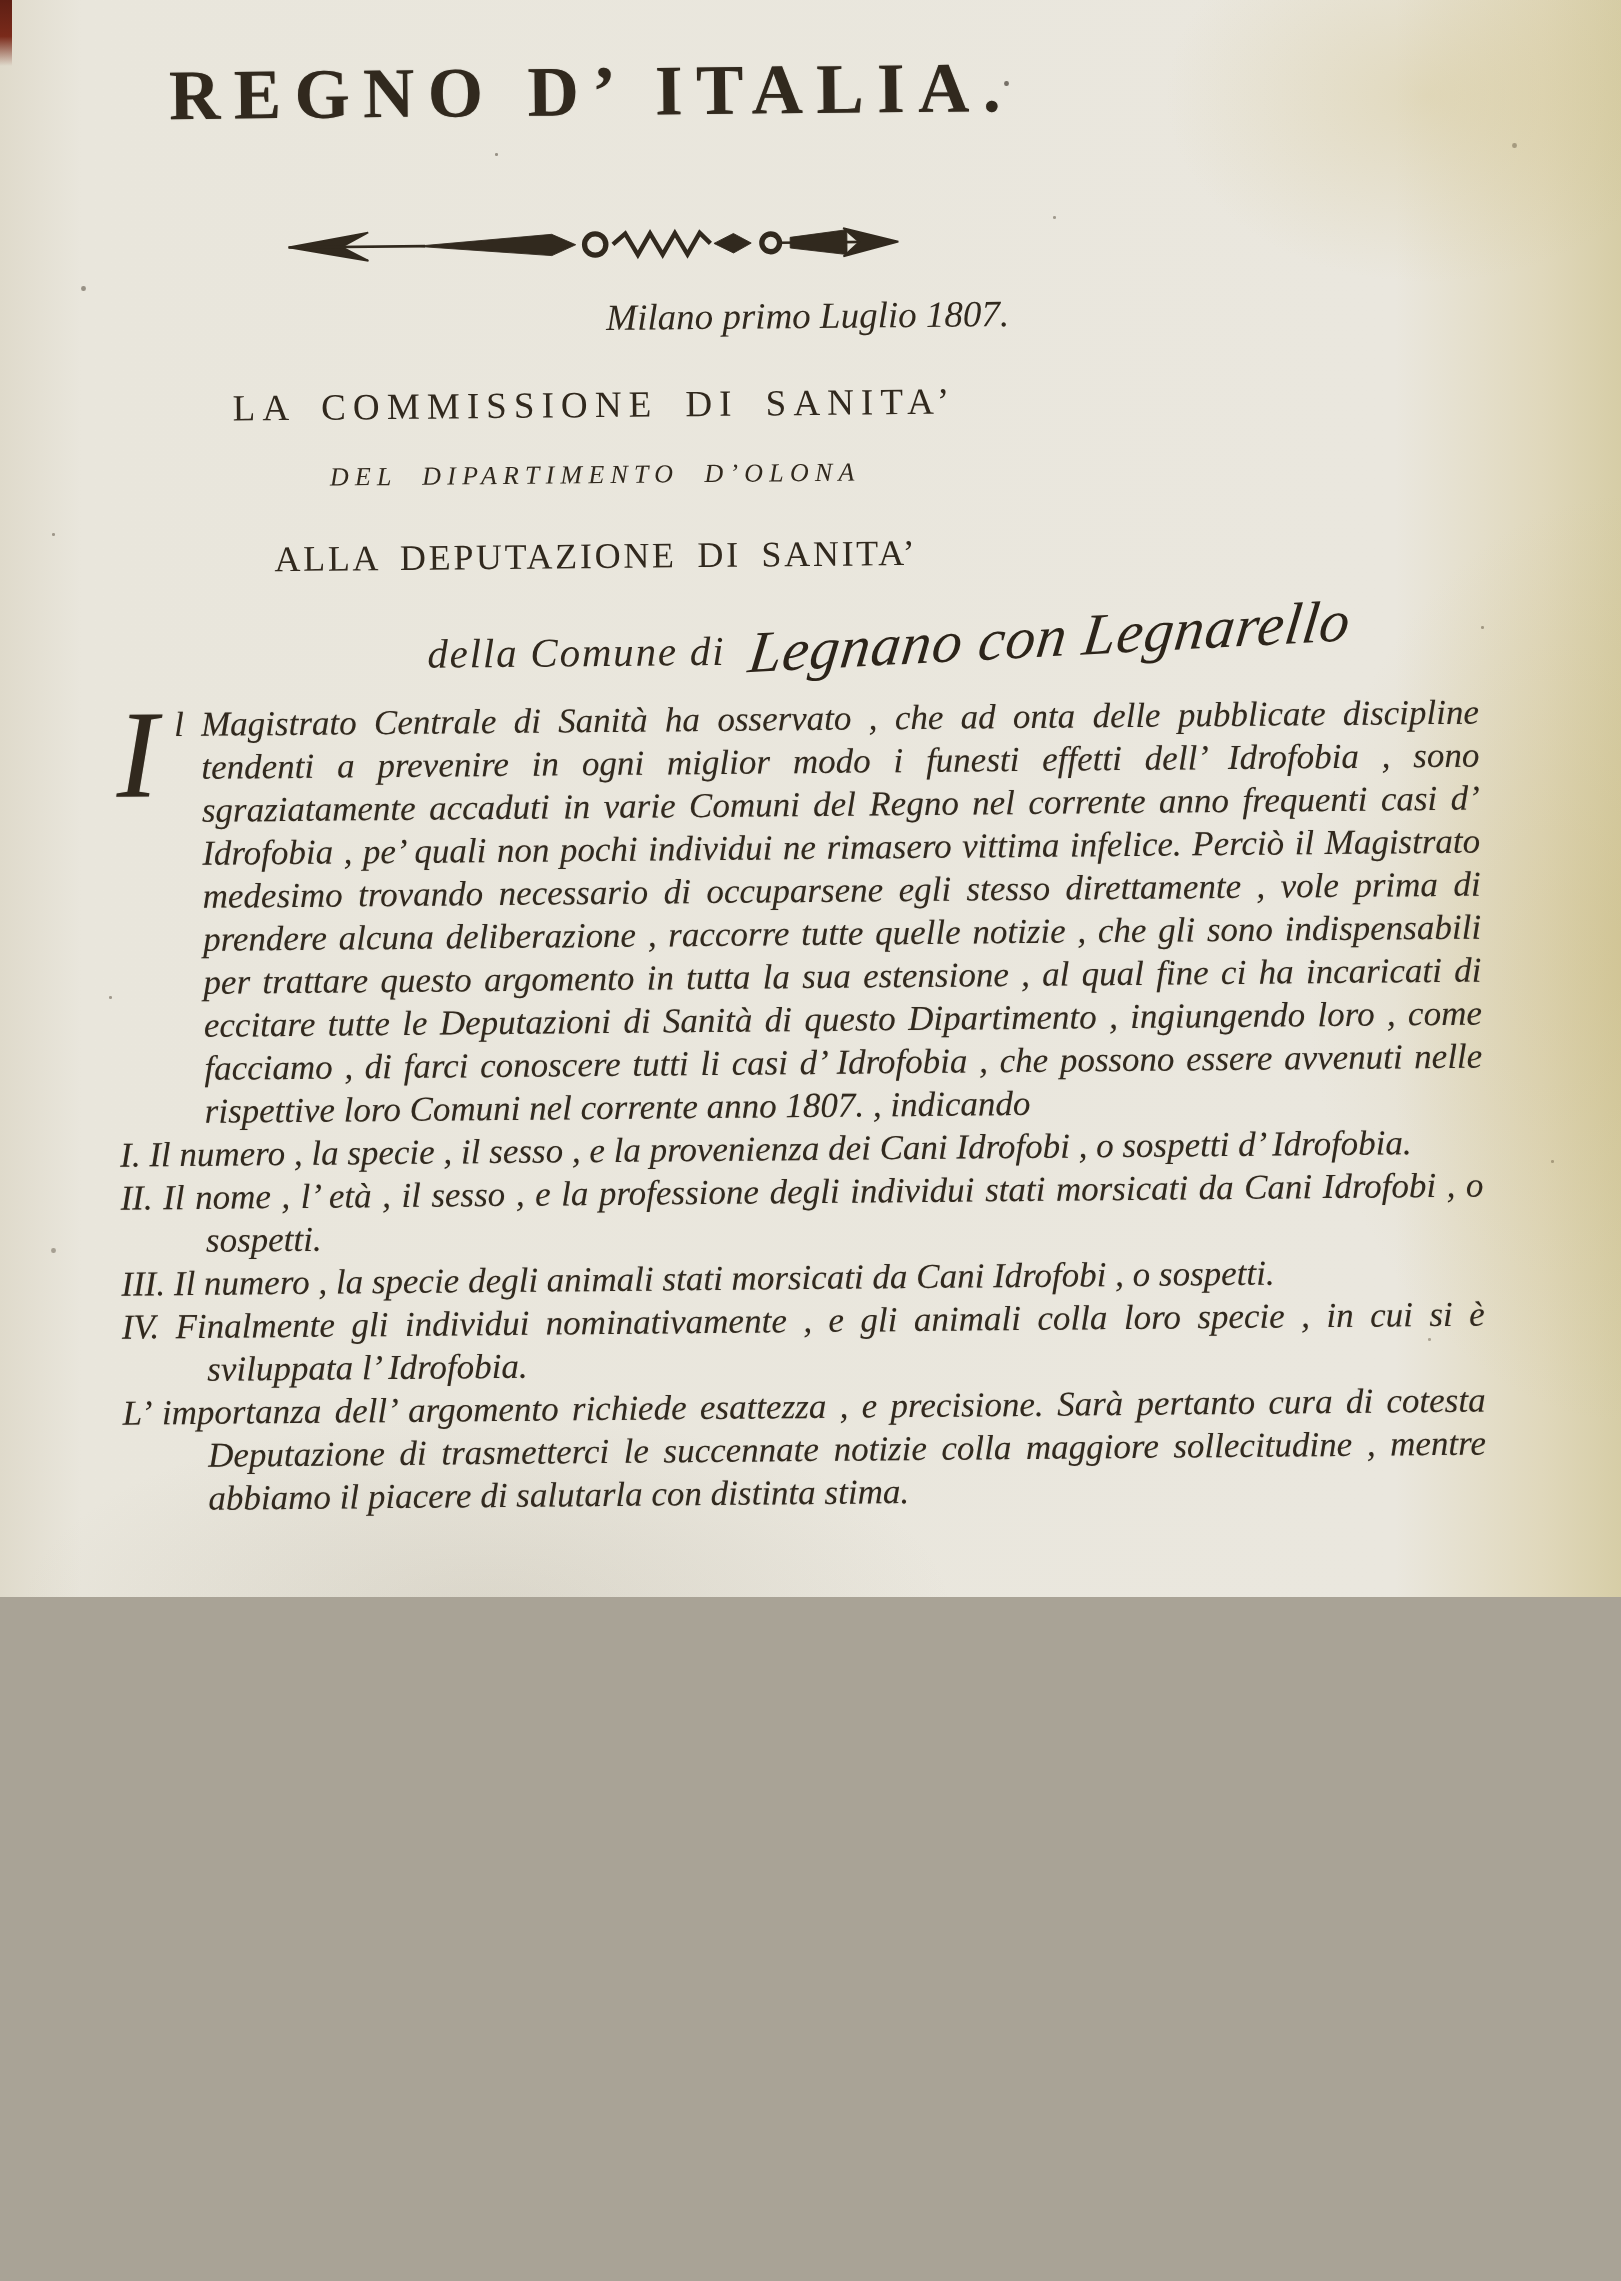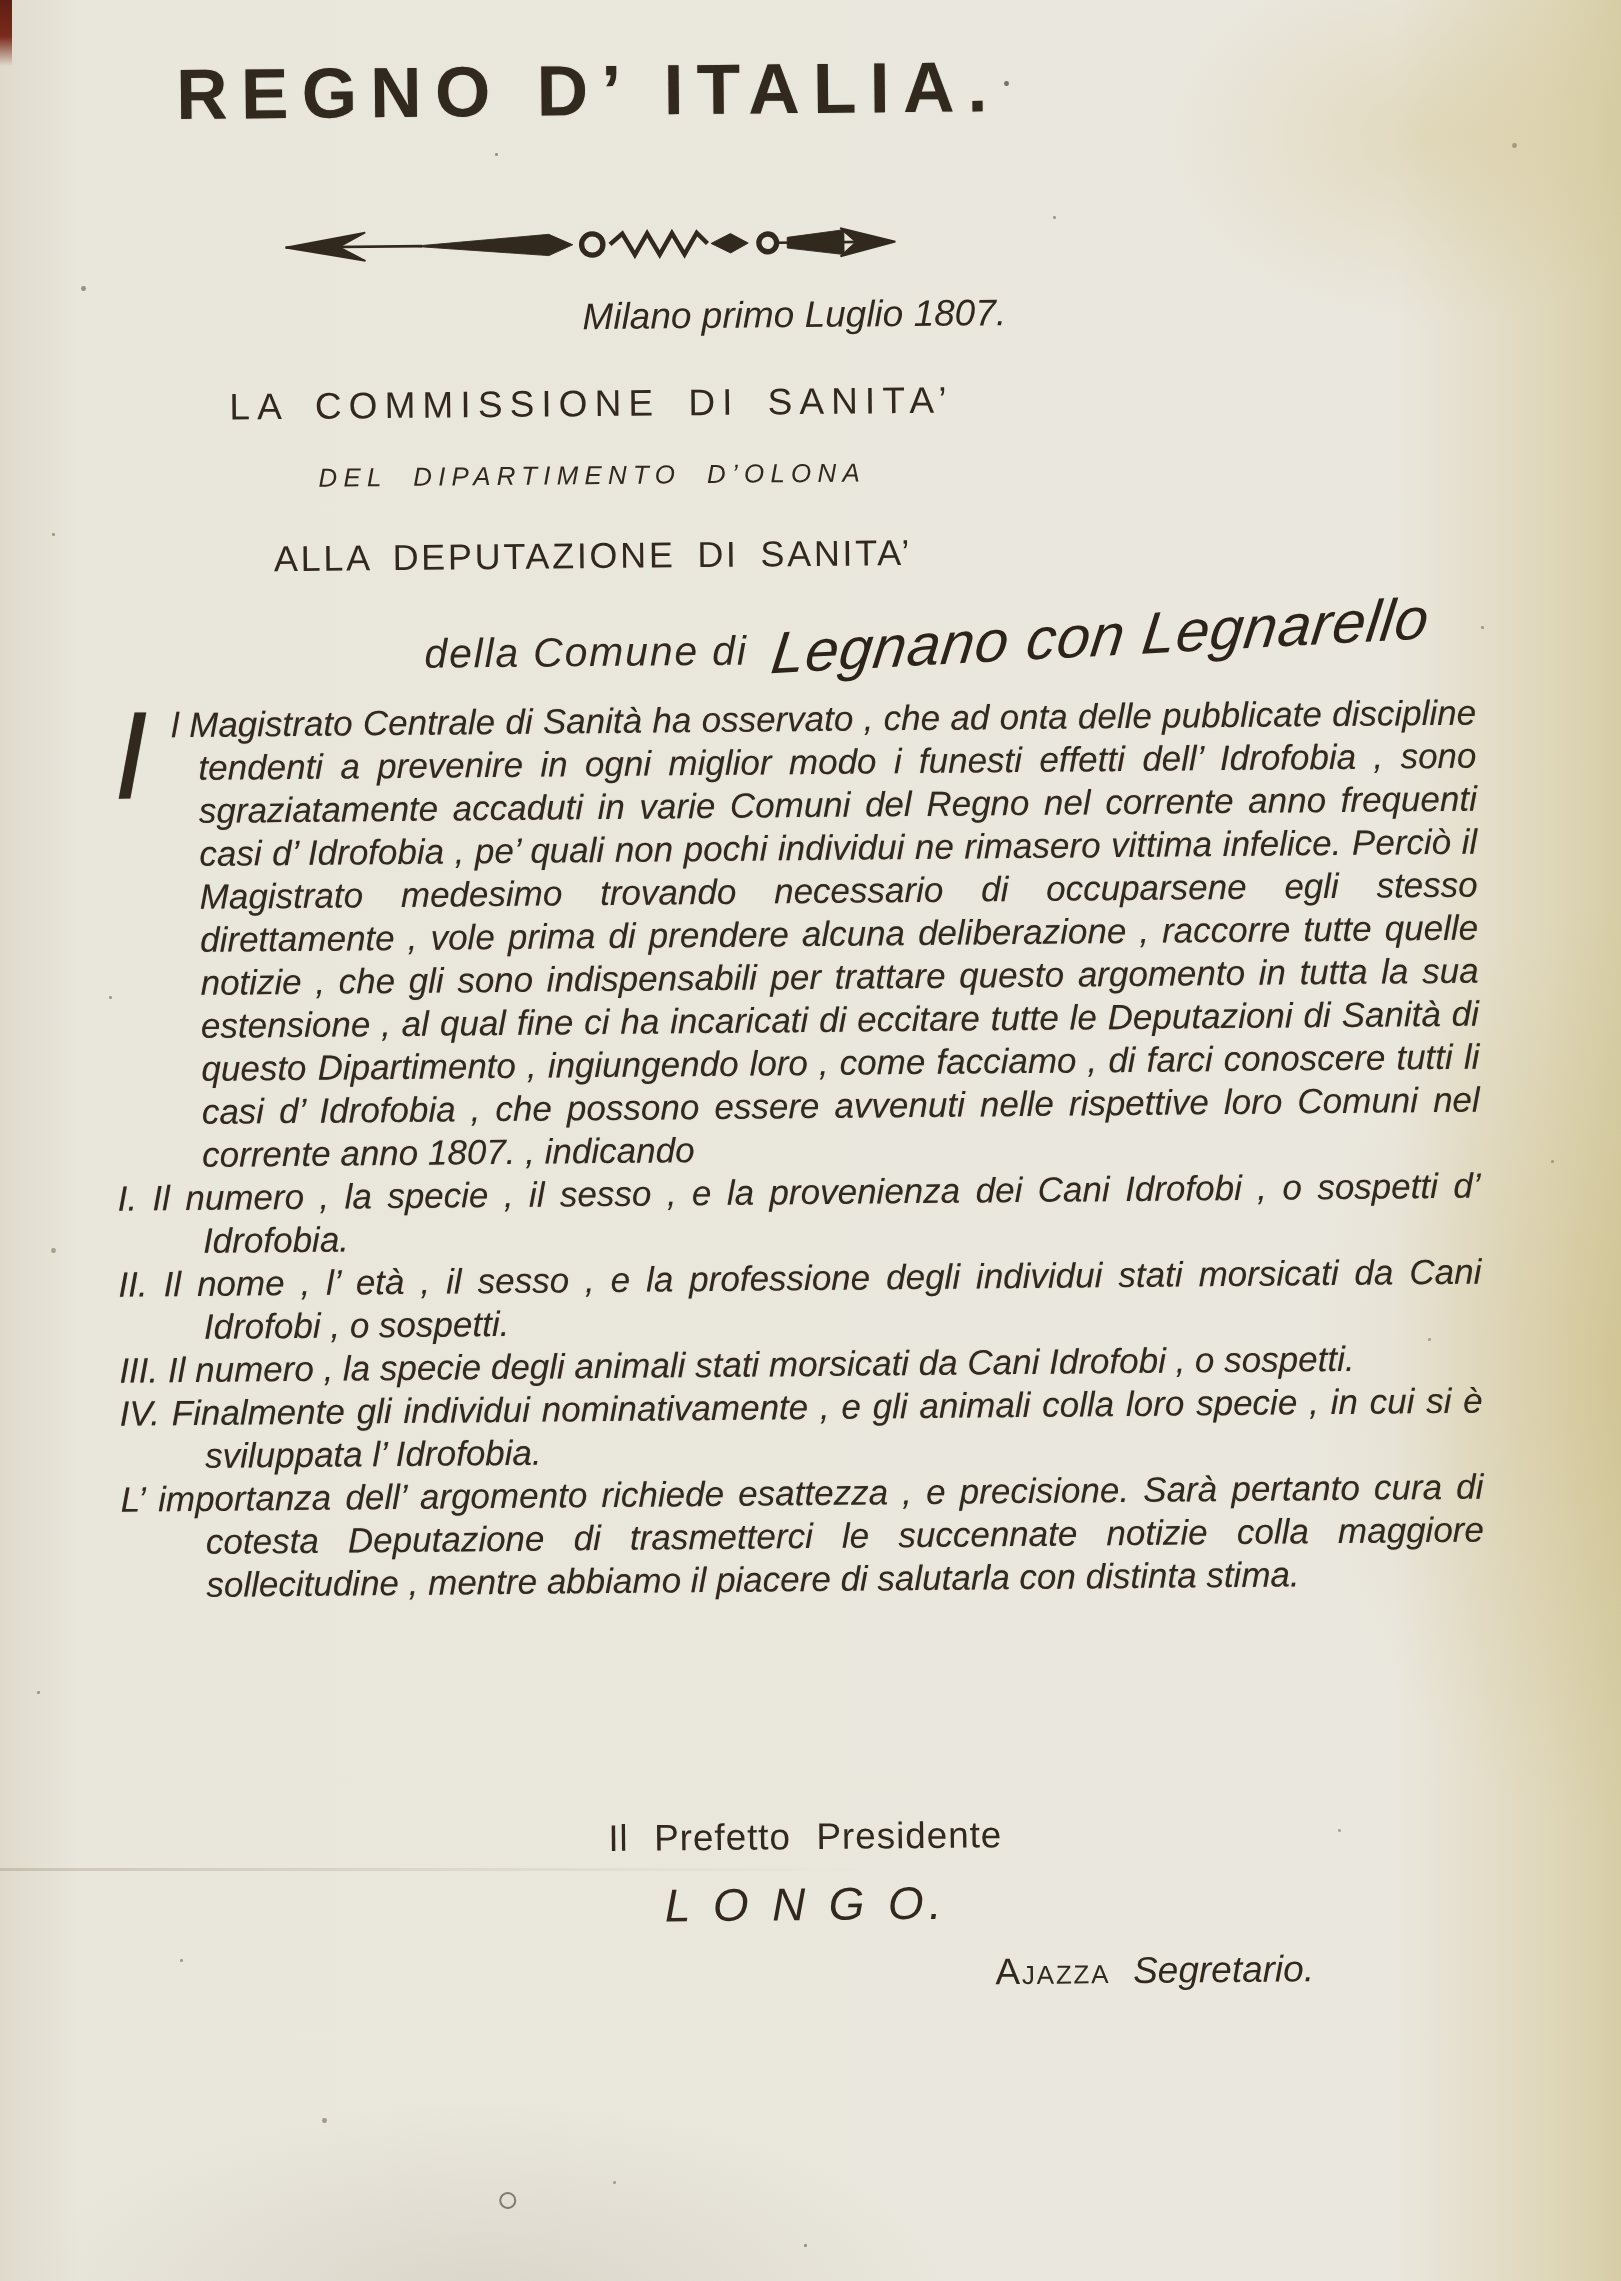--- a/index.html
+++ b/index.html
@@ -1,21 +1,21 @@
 <!DOCTYPE html>
 <html style="font-size:14.3px"><head>
 <meta charset="utf-8">
 <style>
   html, body { margin: 0; padding: 0; background: #a9a396; }
   .page {
     position: relative;
     width: 1622px;
-    height: 2281px;
+    height: 1597px;
     overflow: hidden;
-    font-family: Liberation Sans, sans-serif;
+    font-family: Liberation Serif, serif;
     color: #31291e;
     background:
       radial-gradient(ellipse 374px 267px at 88% 6%, rgba(205,185,115,0.30), transparent 70%),
       radial-gradient(ellipse 446px 624px at 101% 60%, rgba(195,175,105,0.28), transparent 75%),
       radial-gradient(ellipse 624px 267px at 30% 101%, rgba(150,140,115,0.18), transparent 75%),
       linear-gradient(90deg, #dfdacb 0%, #e9e6dc 5%, #eae7de 86%, #e0d8bc 95%, #d6cda6 100%),
       #eae7de;
   }
   .content { position: absolute; inset: 0; transform: rotate(-0.55deg); transform-origin: 50% 45%; }
 

